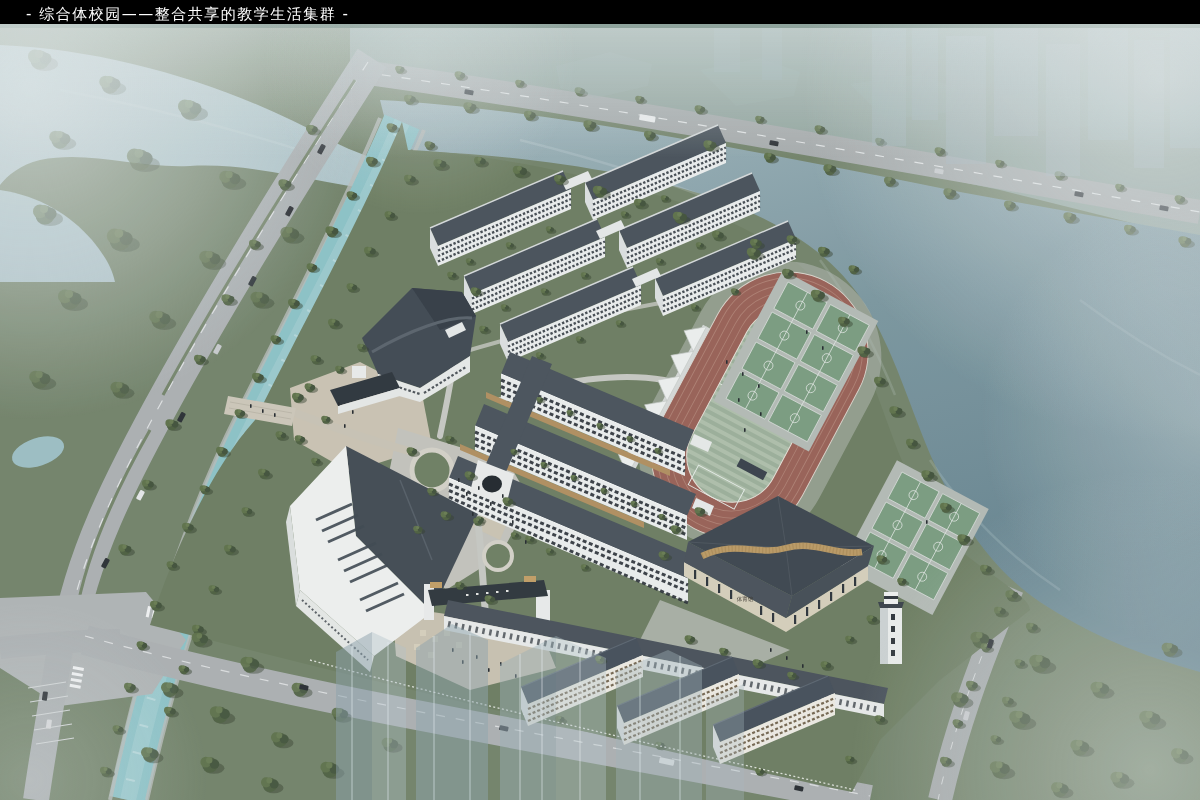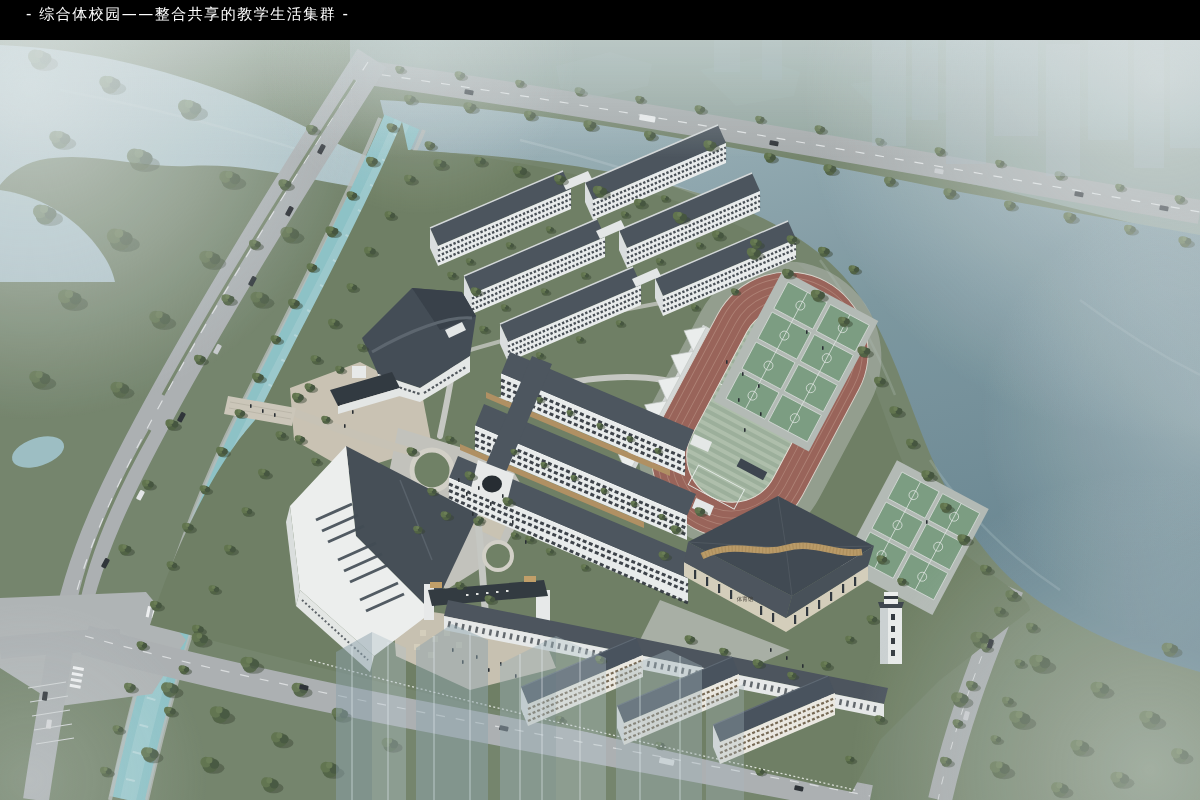--- a/index.html
+++ b/index.html
@@ -1,18 +1,18 @@
 <!DOCTYPE html>
 <html><head>
 <meta charset="utf-8">
 <style>
   html,body{margin:0;padding:0;background:#222;}
   .stage{position:relative;width:1200px;height:800px;overflow:hidden;background:#8ea39c;
          font-family:"DejaVu Sans","Liberation Sans",sans-serif;}
-  .titlebar{position:absolute;top:0;left:0;width:100%;height:40px;background:#000;z-index:50;}
+  .titlebar{position:absolute;top:0;left:0;width:100%;height:24px;background:#000;z-index:50;}
   .titlebar span{display:inline-block;padding-left:26px;line-height:28px;color:#fff;
                  font-size:15px;letter-spacing:1.5px;white-space:nowrap;}
   svg{position:absolute;top:0;left:0;}
   text{font-family:"DejaVu Sans","Liberation Sans",sans-serif;}
 </style>
 </head>
 <body>
 
 <div class="stage">
 

